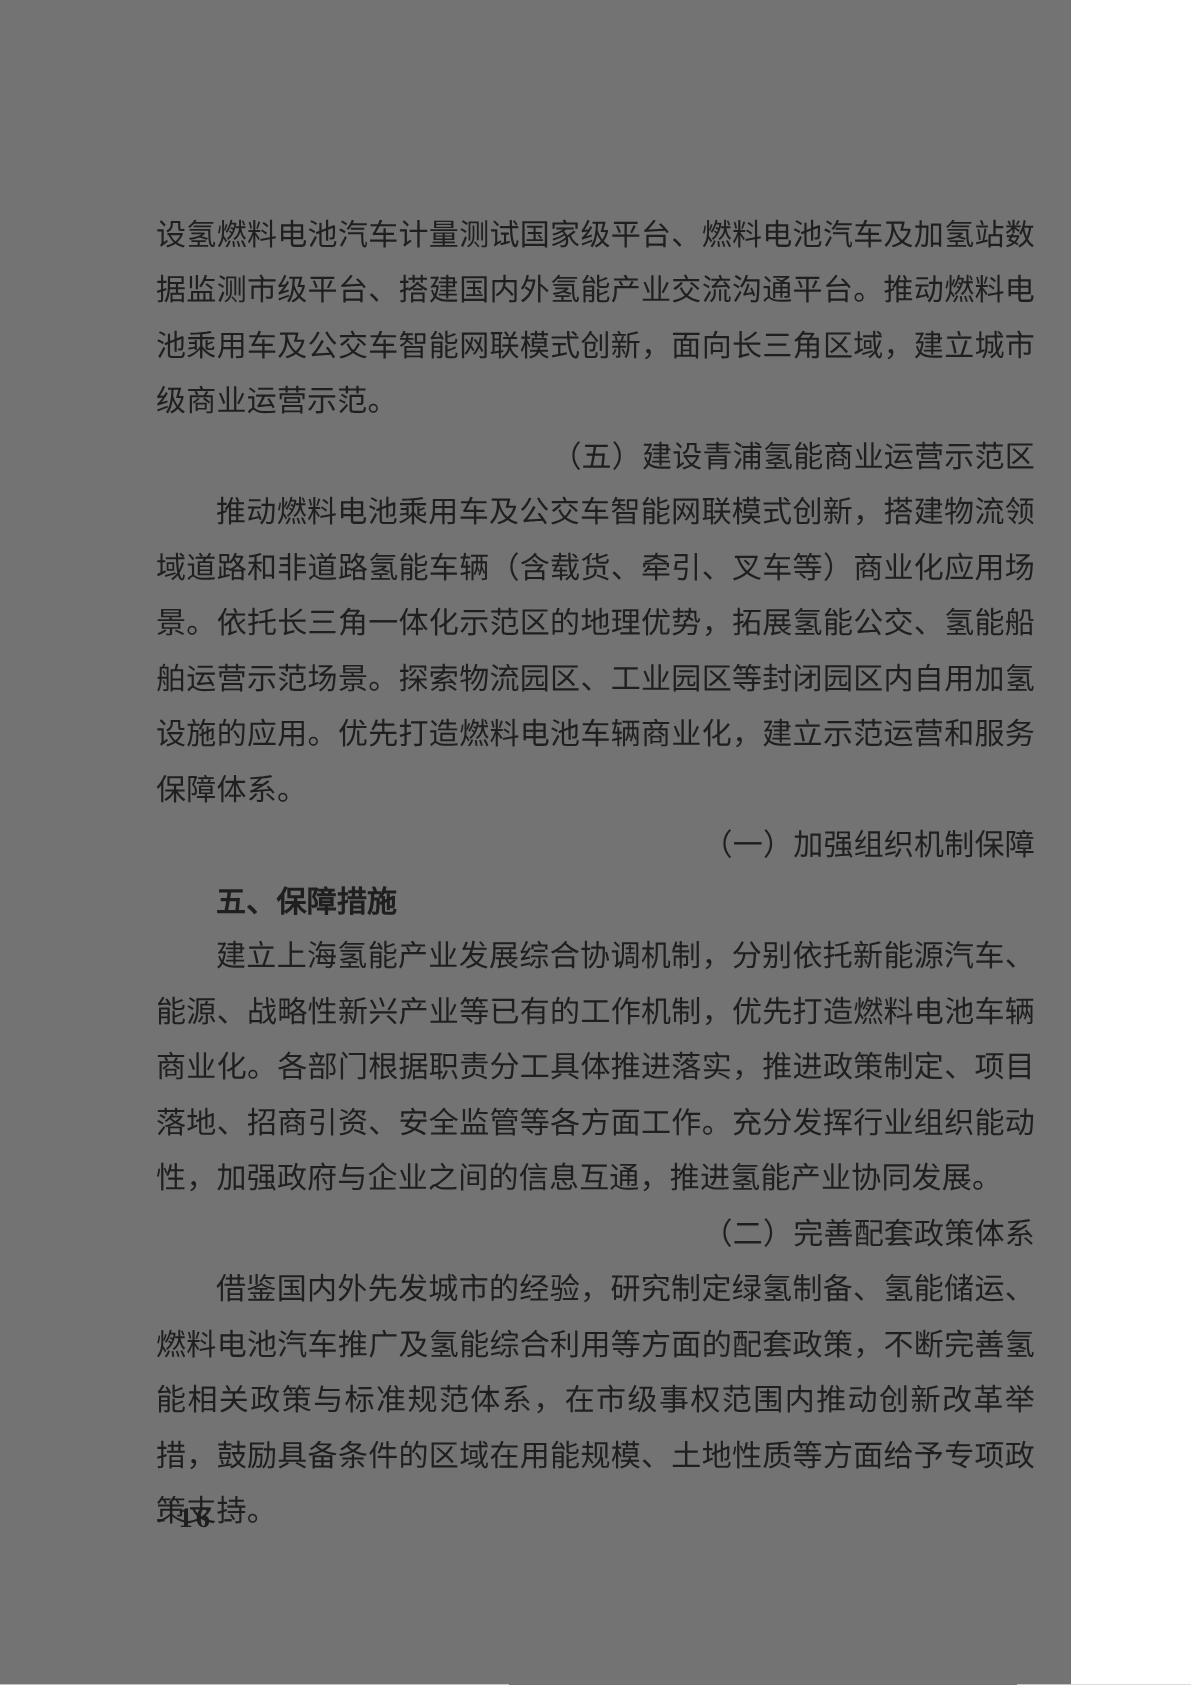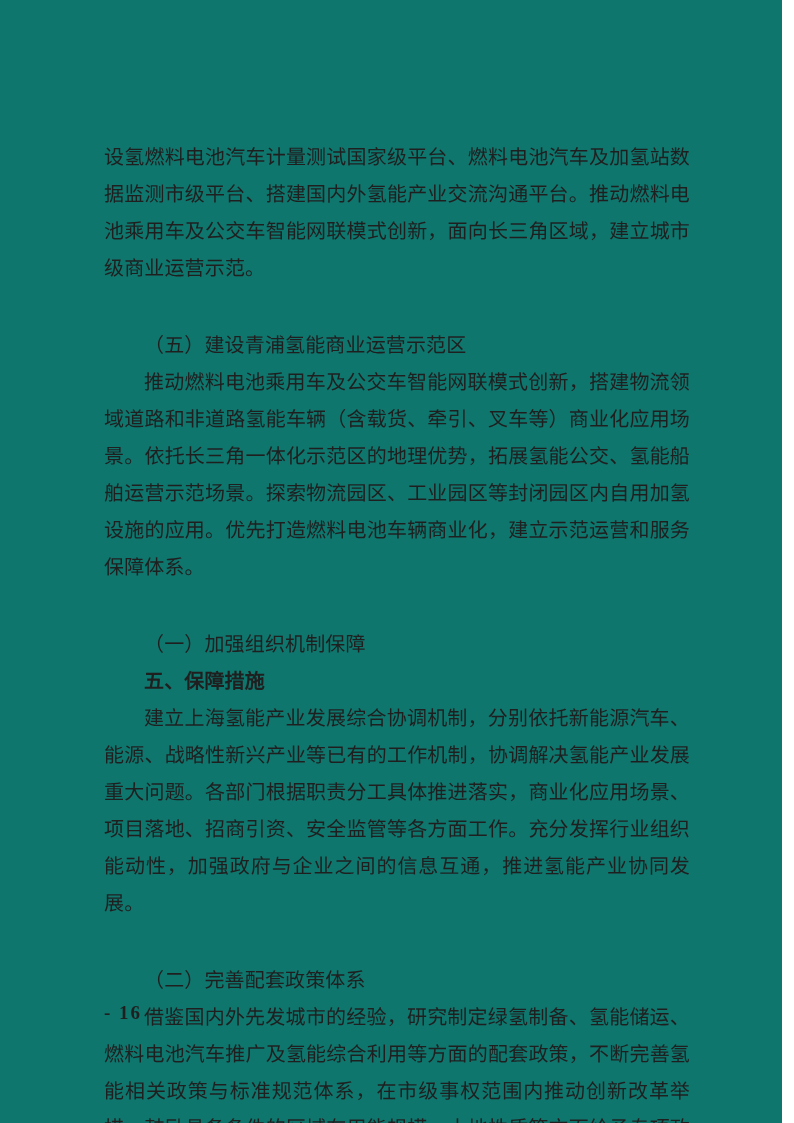--- a/index.html
+++ b/index.html
@@ -2,23 +2,23 @@
 <html lang="zh-CN"><head>
 <meta charset="utf-8">
 <style>
   html, body {
     margin: 0;
     padding: 0;
     background: #ffffff;
   }
   .page {
     position: relative;
-    width: 782px;
+    width: 714px;
     height: 1123px;
-    background: #0f766e;
+    background: #737373;
     overflow: hidden;
     font-family: "Liberation Serif", "DejaVu Serif", serif;
     color: #1f1f1f;
   }
   .content {
     position: absolute;
     left: 104px;
     top: 139px;
     width: 586px;
   }
@@ -31,22 +31,21 @@
   }
   .block.indent {
     text-indent: 2em;
   }
   .heading1 {
     font-family: "DejaVu Sans", "Liberation Sans", sans-serif;
     font-weight: bold;
     text-align: left;
   }
   .heading3 {
-    text-align: left;
-    margin-top: 40px;
+    text-align: right;
   }
   .footer {
     position: absolute;
     left: 104px;
     top: 1000px;
     font-size: 19px;
     line-height: 26px;
     letter-spacing: 2px;
     color: #1f1f1f;
     font-family: "Liberation Serif", "DejaVu Serif", serif;
@@ -56,18 +55,18 @@
 </head>
 <body>
 
 <div class="page">
   <div class="content">
     <p class="block">设氢燃料电池汽车计量测试国家级平台、燃料电池汽车及加氢站数据监测市级平台、搭建国内外氢能产业交流沟通平台。推动燃料电池乘用车及公交车智能网联模式创新，面向长三角区域，建立城市级商业运营示范。</p>
     <p class="block heading3 indent">（五）建设青浦氢能商业运营示范区</p>
     <p class="block indent">推动燃料电池乘用车及公交车智能网联模式创新，搭建物流领域道路和非道路氢能车辆（含载货、牵引、叉车等）商业化应用场景。依托长三角一体化示范区的地理优势，拓展氢能公交、氢能船舶运营示范场景。探索物流园区、工业园区等封闭园区内自用加氢设施的应用。优先打造燃料电池车辆商业化，建立示范运营和服务保障体系。</p>
     <p class="block heading3 indent">（一）加强组织机制保障</p>
     <p class="block heading1 indent">五、保障措施</p>
-    <p class="block indent">建立上海氢能产业发展综合协调机制，分别依托新能源汽车、能源、战略性新兴产业等已有的工作机制，协调解决氢能产业发展重大问题。各部门根据职责分工具体推进落实，商业化应用场景、项目落地、招商引资、安全监管等各方面工作。充分发挥行业组织能动性，加强政府与企业之间的信息互通，推进氢能产业协同发展。</p>
+    <p class="block indent">建立上海氢能产业发展综合协调机制，分别依托新能源汽车、能源、战略性新兴产业等已有的工作机制，优先打造燃料电池车辆商业化。各部门根据职责分工具体推进落实，推进政策制定、项目落地、招商引资、安全监管等各方面工作。充分发挥行业组织能动性，加强政府与企业之间的信息互通，推进氢能产业协同发展。</p>
     <p class="block heading3 indent">（二）完善配套政策体系</p>
     <p class="block indent">借鉴国内外先发城市的经验，研究制定绿氢制备、氢能储运、燃料电池汽车推广及氢能综合利用等方面的配套政策，不断完善氢能相关政策与标准规范体系，在市级事权范围内推动创新改革举措，鼓励具备条件的区域在用能规模、土地性质等方面给予专项政策支持。</p>
   </div>
   <div class="footer">- 16 -</div>
 </div>
 
 </body></html>

